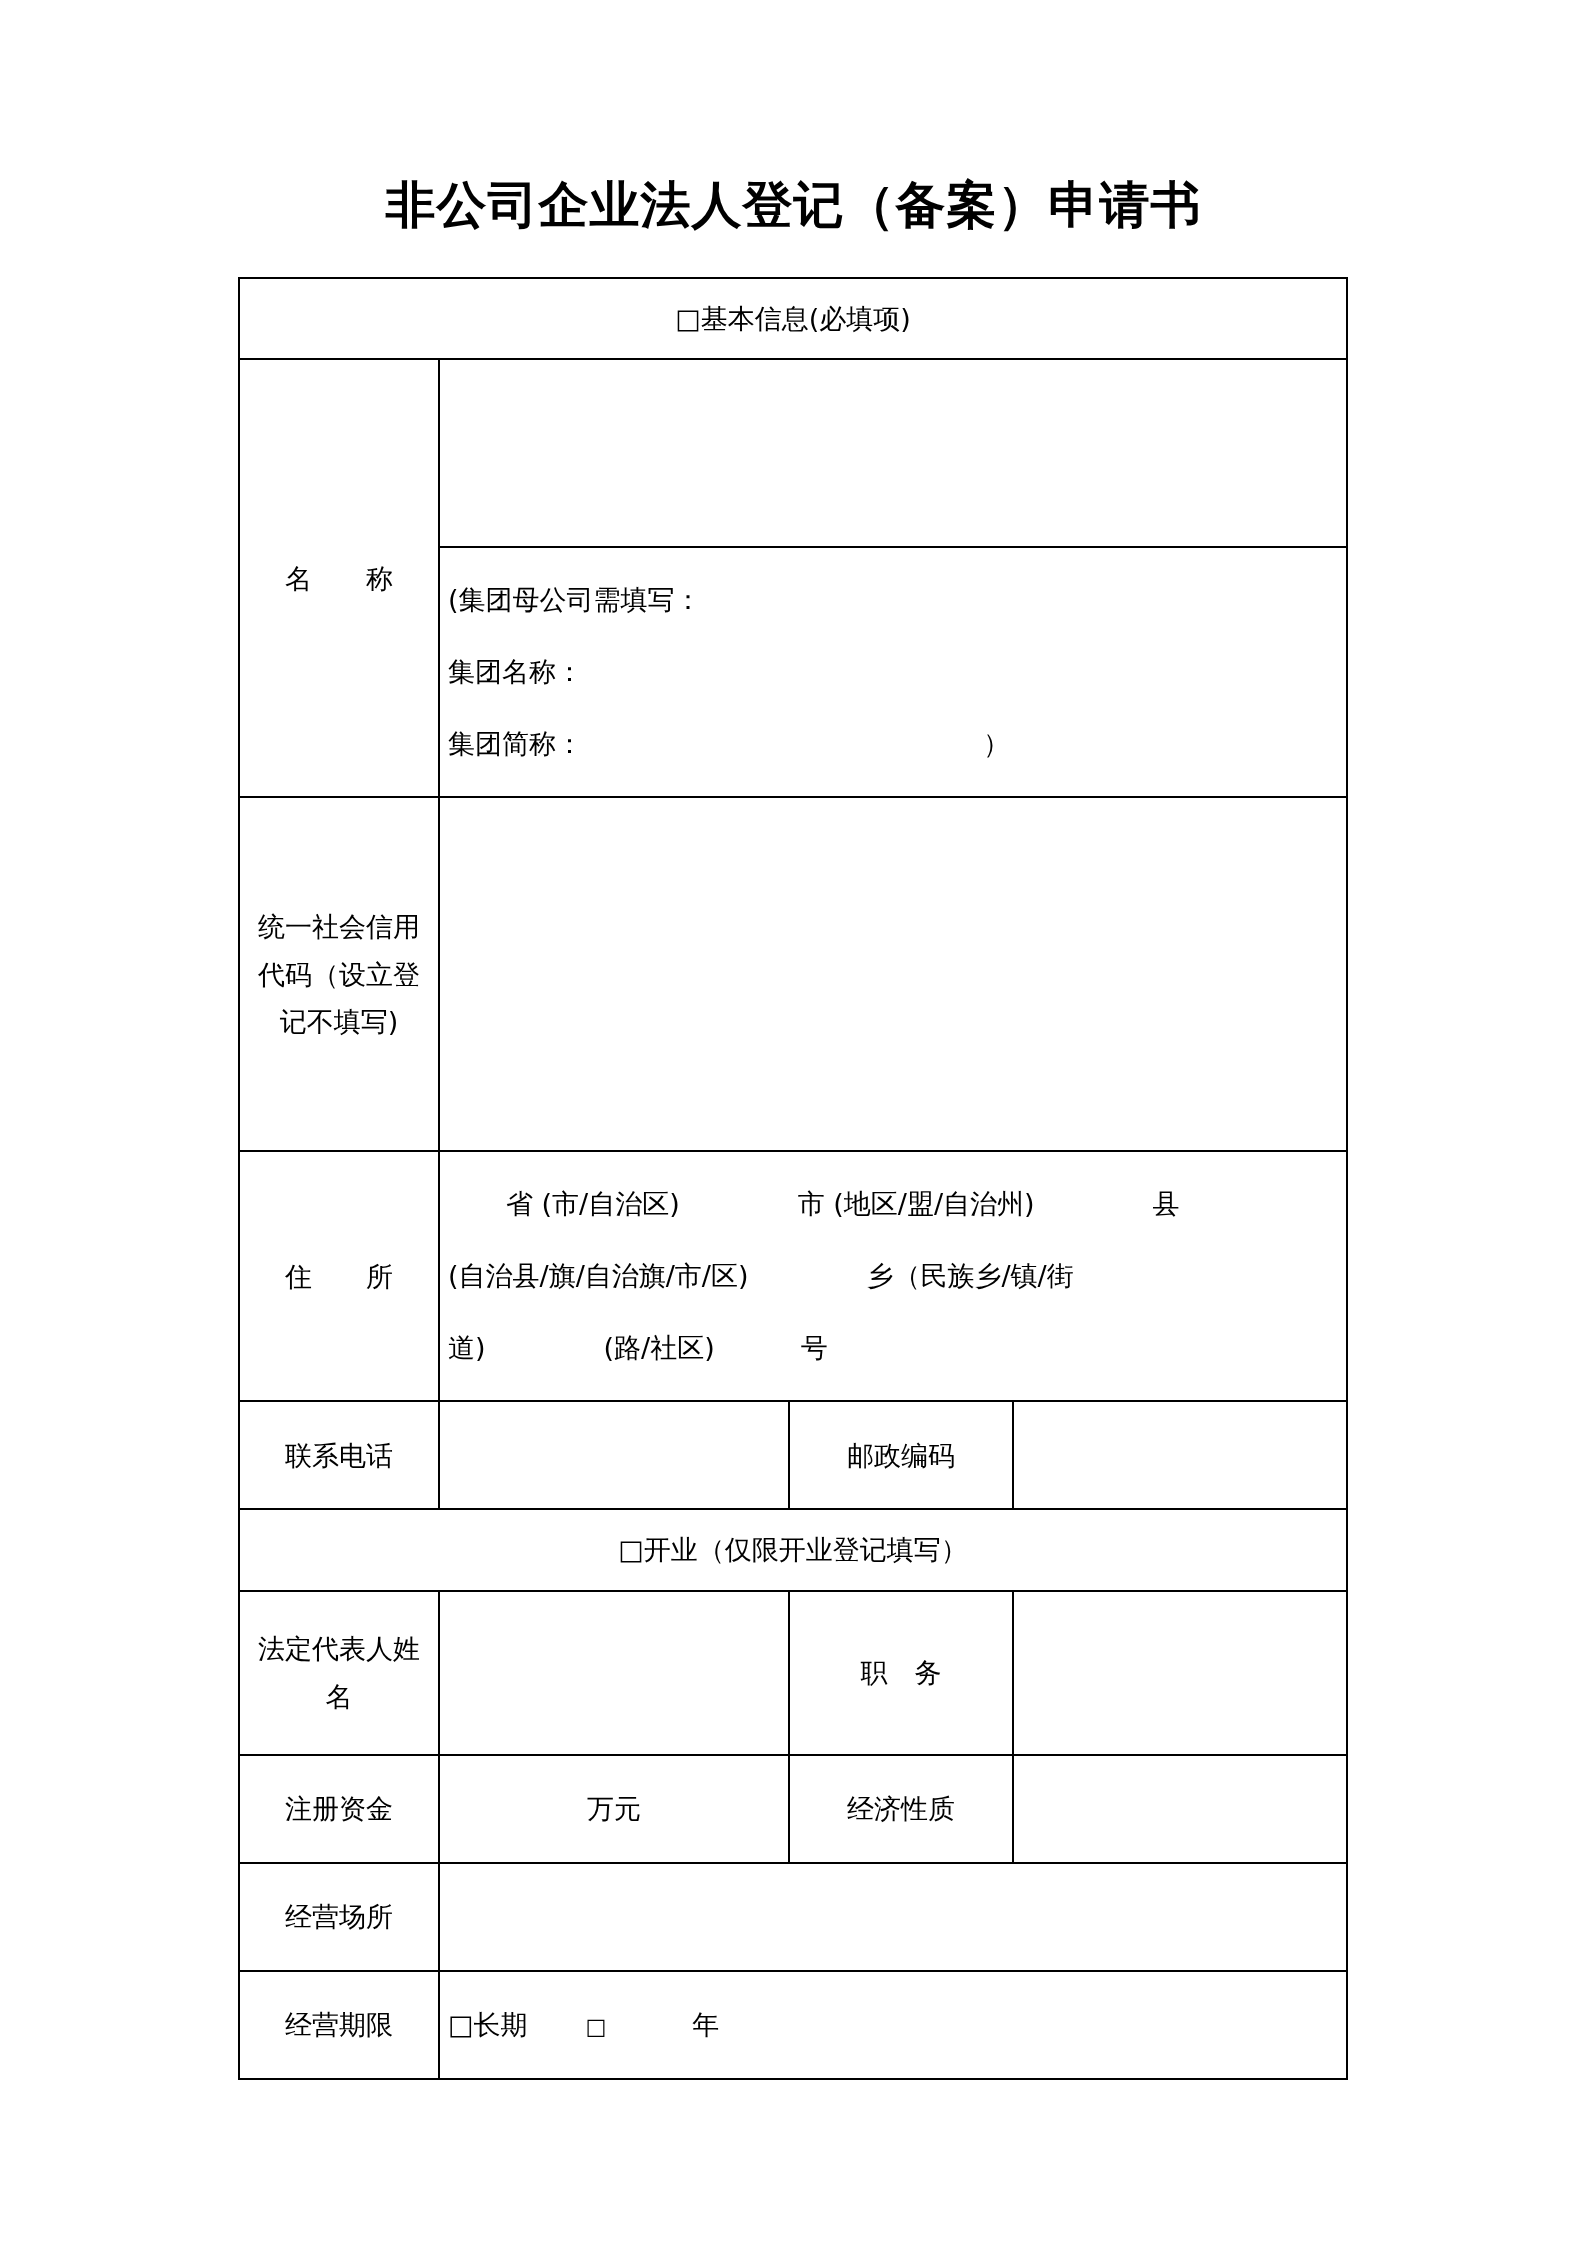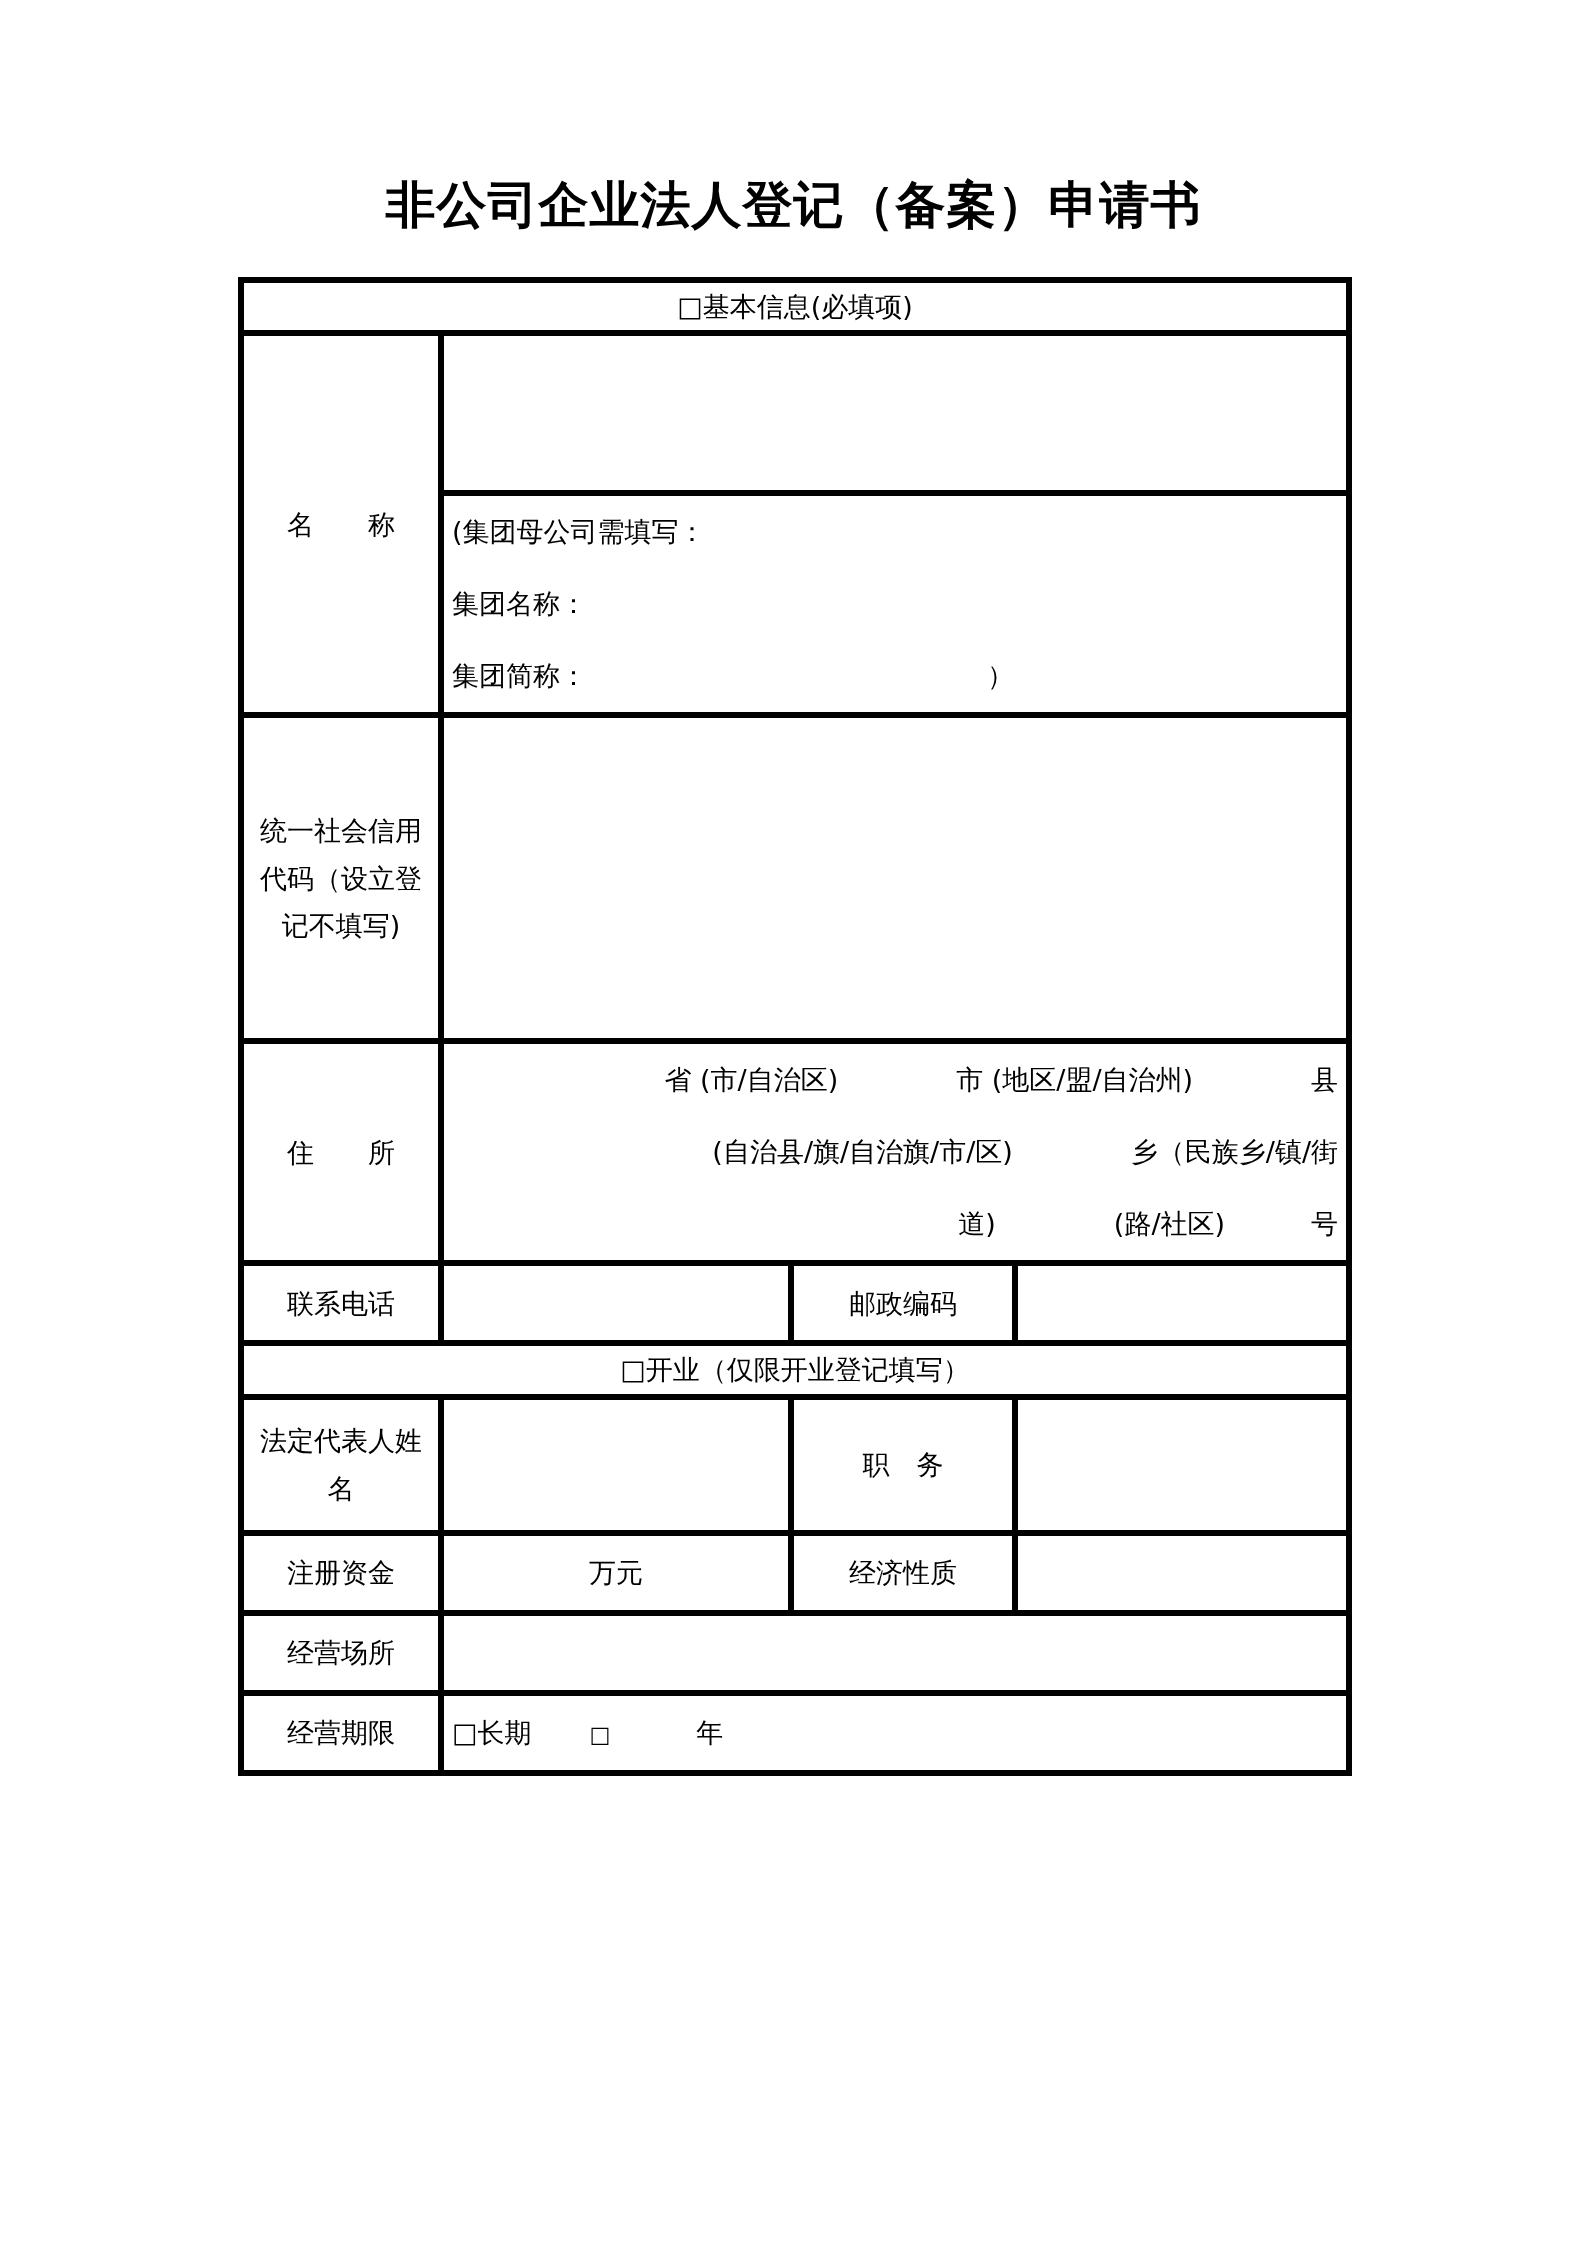--- a/index.html
+++ b/index.html
@@ -39,24 +39,24 @@
 
   table.form {
     position: absolute;
     left: 238px;
     top: 277px;
     width: 1108px;
     border-collapse: collapse;
     table-layout: fixed;
   }
   table.form td {
-    border: 6px solid #000000;
+    border: 2px solid #000000;
     font-size: 27px;
     line-height: 1.75;
-    padding: 0 8px;
+    padding: 16px 8px;
     vertical-align: middle;
     font-family: "DejaVu Sans", "Liberation Sans", sans-serif;
     word-break: break-all;
   }
   .ctr { text-align: center; }
   .lft { text-align: left; margin-left: 28px; }
 
   .section-head {
     text-align: center;
     font-size: 27px;
@@ -72,21 +72,21 @@
   .name-body { padding-top: 10px; padding-bottom: 14px; }
   .name-body div { line-height: 72px; white-space: nowrap; }
   .name-body .closep { display: inline-block; margin-left: 400px; }
 
   .credit-label {
     text-align: center;
     line-height: 68px;
     padding-left: 2px;
     height: 320px;
   }
-  .addr-lines div { line-height: 72px; white-space: nowrap; text-align: right; }
+  .addr-lines div { line-height: 72px; white-space: nowrap; }
   .addr-lines { padding-top: 6px; padding-bottom: 6px; }
   .gap-m { display: inline-block; width: 86px; }
   .gap-l { display: inline-block; width: 118px; }
   .indent-first { padding-left: 58px; }
 
   .row-h-mid { height: 74px; }
   .row-h-tall { height: 130px; }
   .legal-label { text-align: center; line-height: 60px; padding-top: 8px; padding-bottom: 8px; }
   .cb { font-family: "DejaVu Sans", sans-serif; font-size: 22px; }
   .term-line { white-space: nowrap; }

